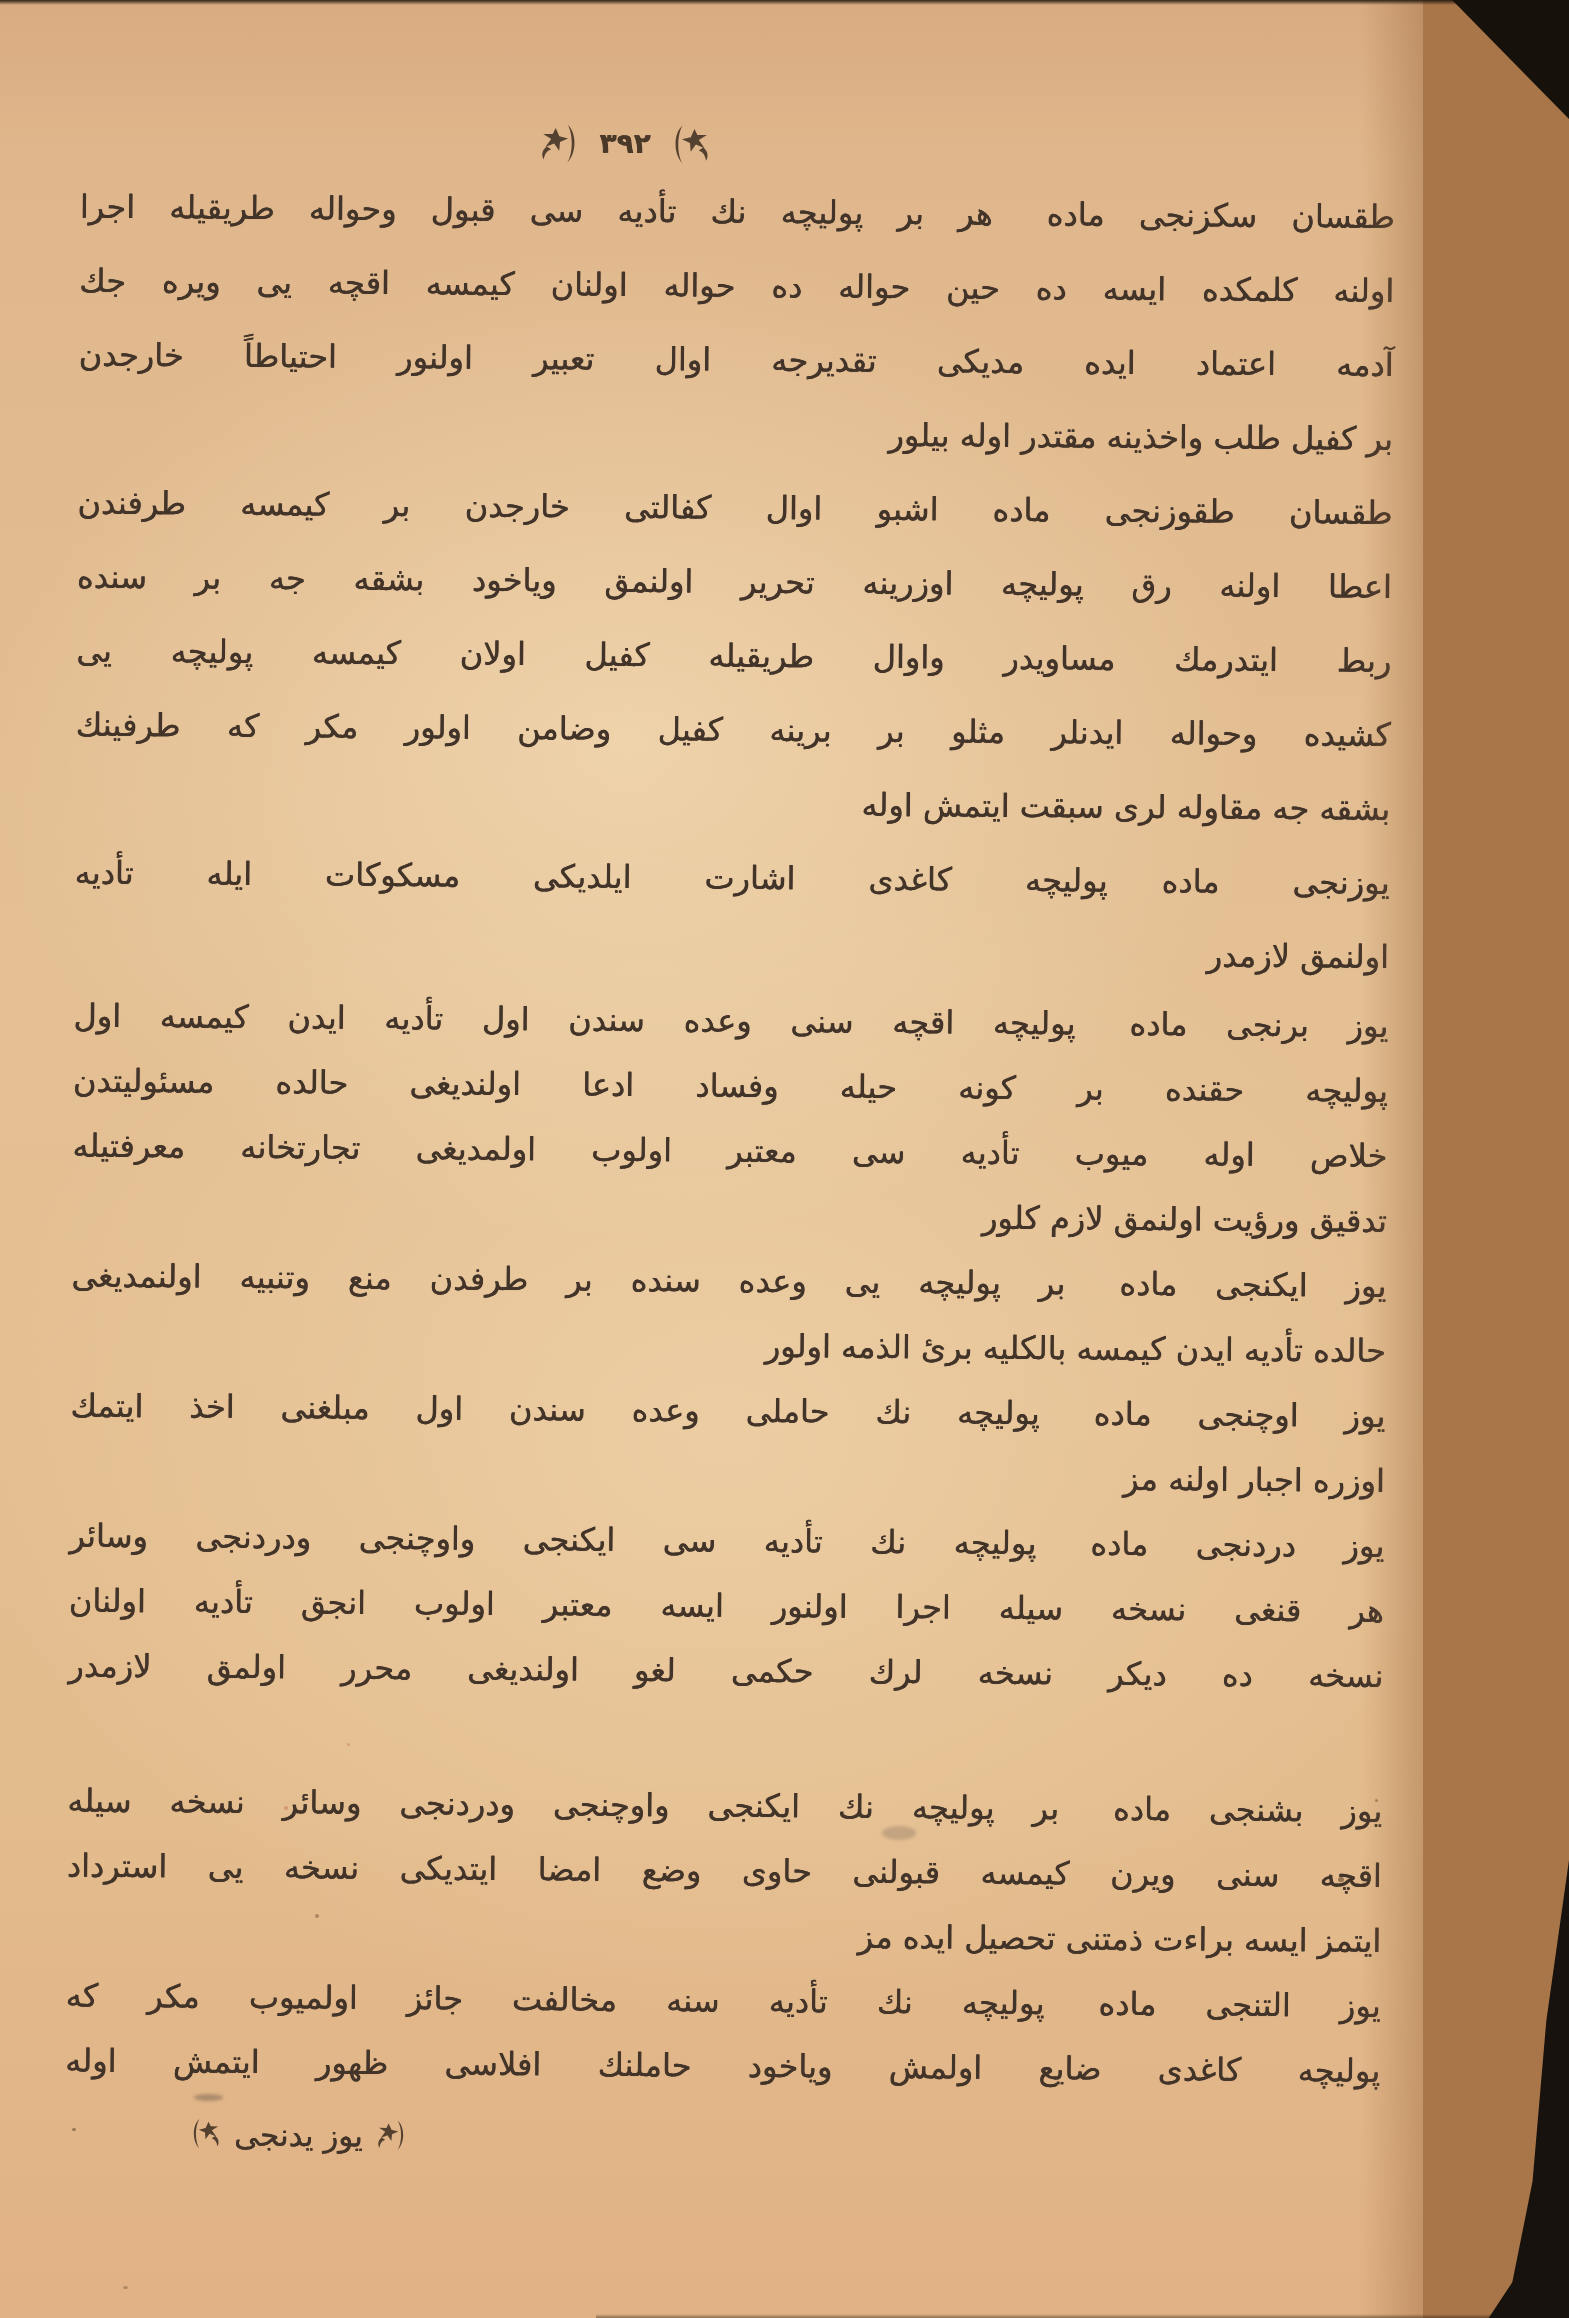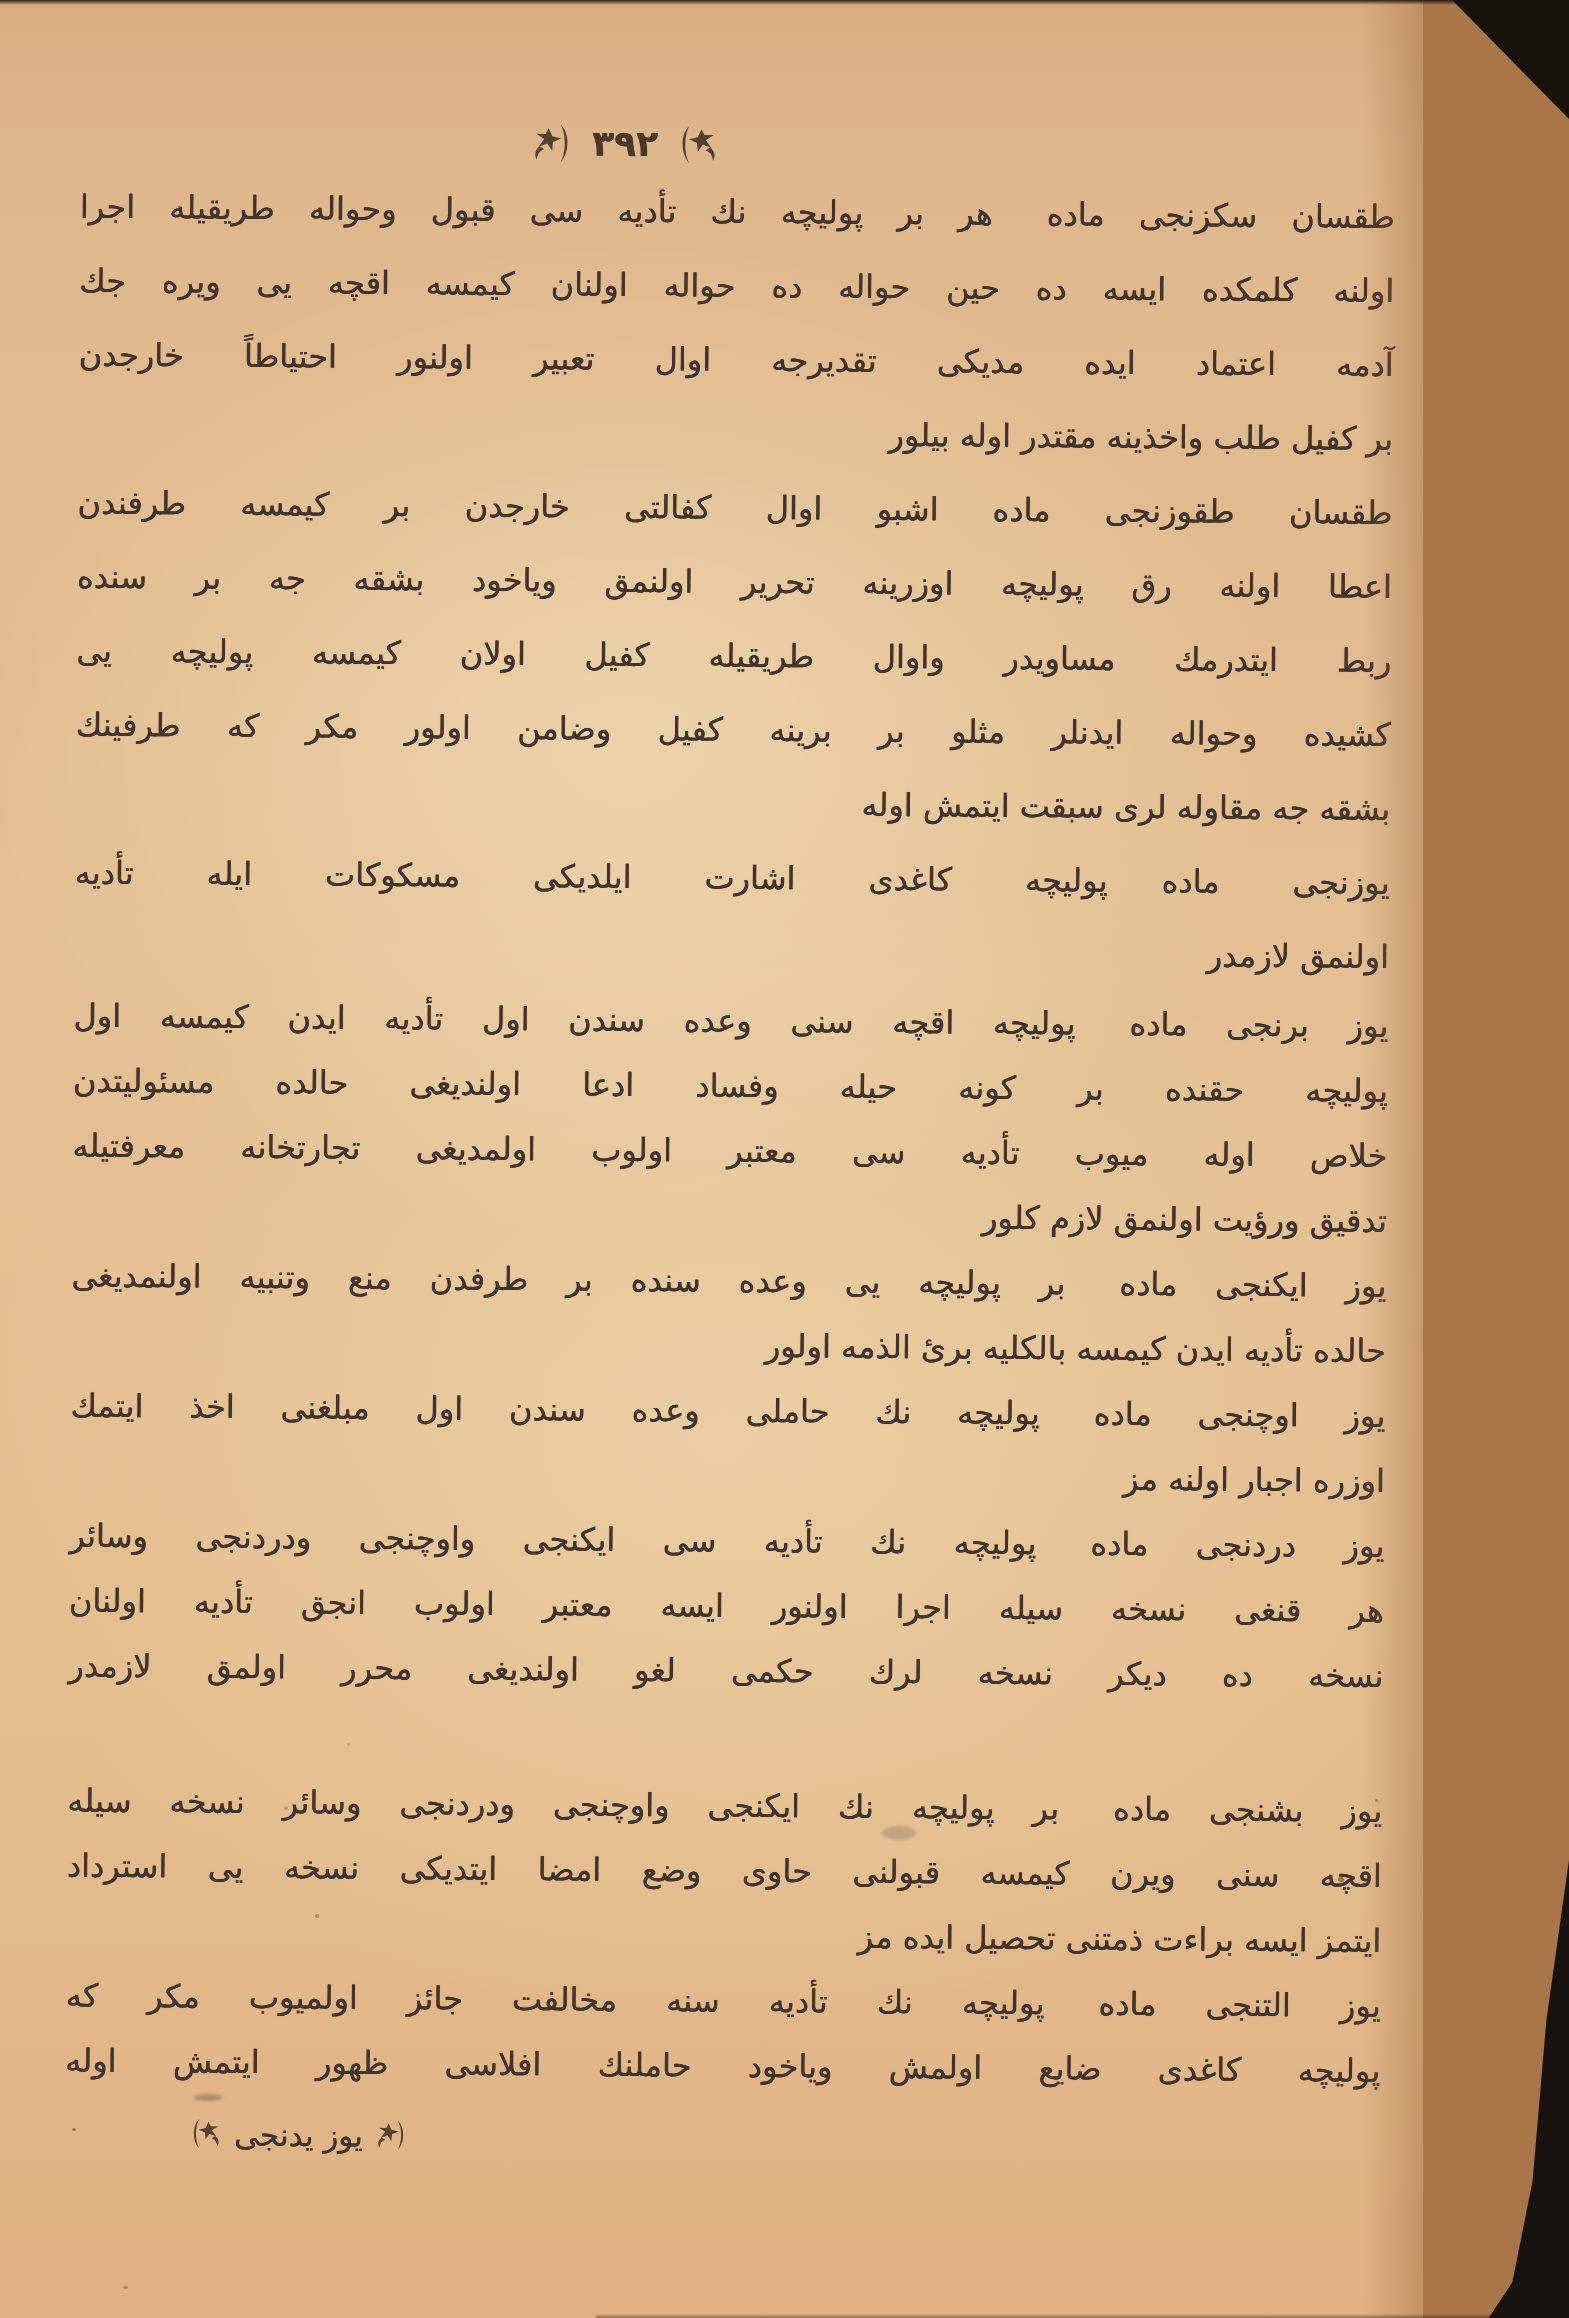--- a/index.html
+++ b/index.html
@@ -26,21 +26,21 @@
   .edge-fade{position:absolute;top:0;right:143px;width:66px;height:100%;
     background:linear-gradient(90deg,rgba(166,114,66,0),rgba(150,100,56,.42));}
   .corner-dark-tr{position:absolute;top:0;right:0;width:127px;height:119px;background:#16110b;
     clip-path:polygon(8% 0,100% 0,100% 100%);}
   .corner-dark-br{position:absolute;bottom:0;right:0;width:81px;height:459px;background:#17120d;
     clip-path:polygon(100% 0,72% 35%,55% 70%,30% 92%,0 100%,100% 100%);}
   
   .header{position:absolute;top:107px;left:469px;width:314px;height:73px;
     display:flex;align-items:center;justify-content:center;gap:17px;
     transform:rotate(.4deg);color:#4a3828;}
-  .page-num{font-size:36px;font-weight:bold;letter-spacing:3.4px;color:#4a3828;
+  .page-num{font-size:28px;font-weight:bold;letter-spacing:3.4px;color:#4a3828;
     text-shadow:0.4px 0 currentColor;}
   .fleuron{width:44px;height:48px;fill:#4a3828;opacity:.92;}
   .fleuron.mirror{transform:scaleX(-1);}
   
   .text-block{position:absolute;top:180px;left:81px;width:1315px;
     direction:rtl;transform:rotate(.45deg);transform-origin:top right;
     color:#43342a;font-size:32px;
     text-shadow:0.4px 0 currentColor,0 0 0.8px rgba(66,52,42,.35);}
   .line{line-height:65px;height:65px;text-align:justify;text-align-last:justify;overflow:visible;}
   .para.loose .line{line-height:74px;height:74px;}

